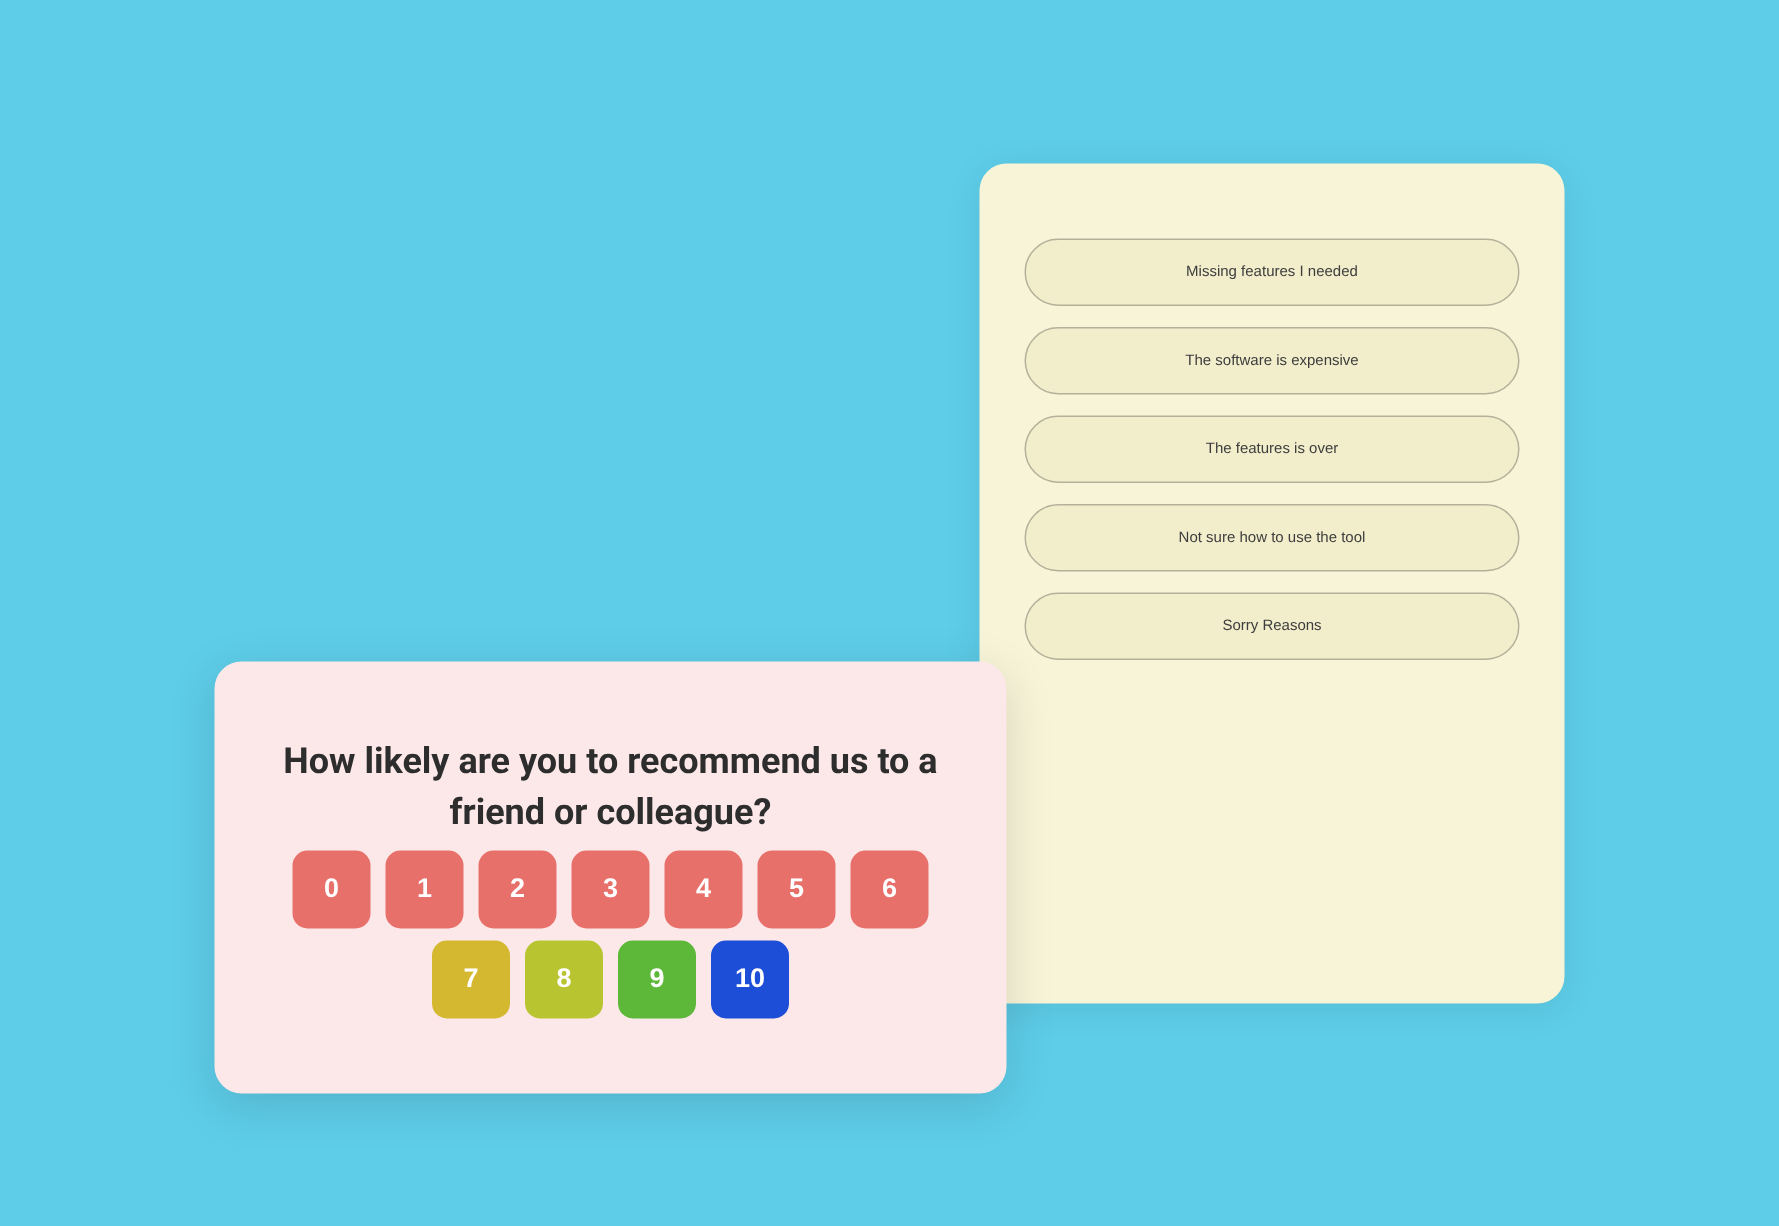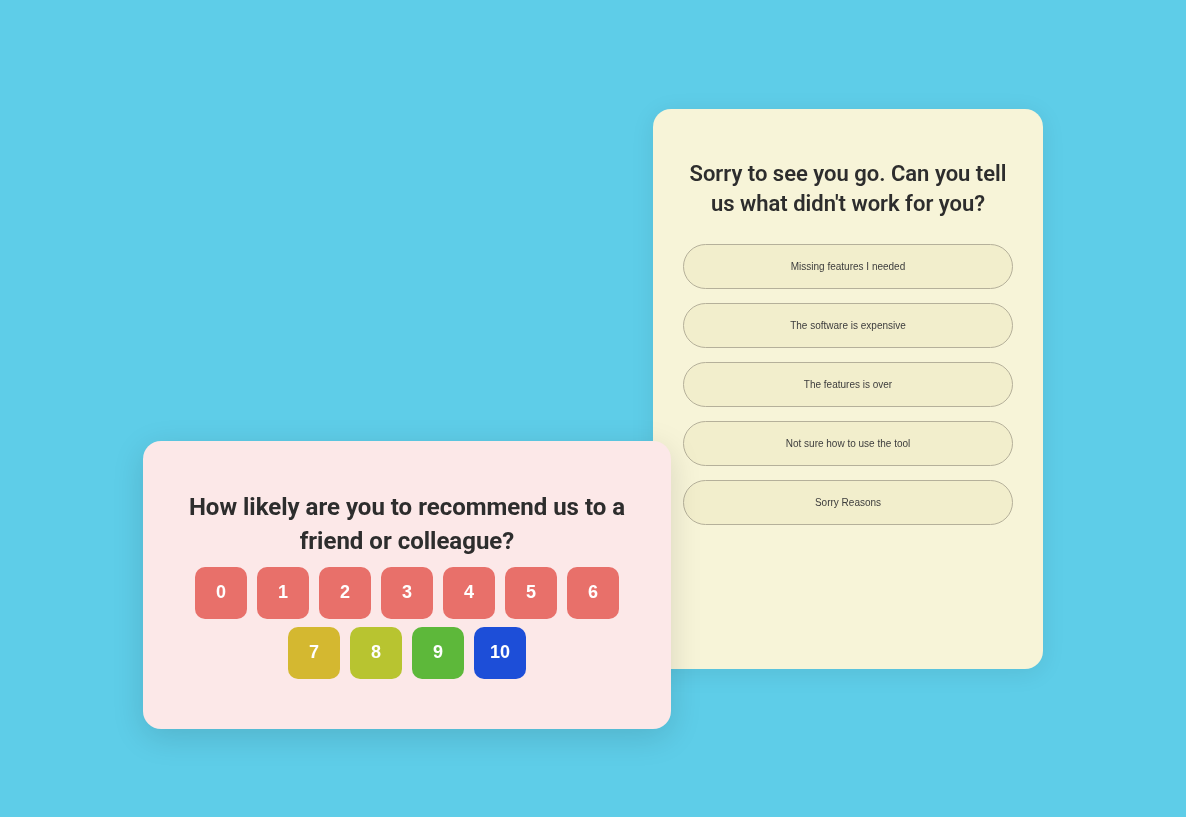--- a/index.html
+++ b/index.html
@@ -121,21 +121,20 @@
     .nps-green { background-color: #5db83a; }
 
     .nps-green-dark { background-color: #1d4ed8; }
   </style>
 </head>
 <body>
 
 <div class="scene">
 
   <div class="card-back">
-    <div class="card-back-title">Sorry to see you go. Can you tell us what didn't work for you?</div>
 
     <button class="option-btn">Missing features I needed</button>
     <button class="option-btn">The software is expensive</button>
     <button class="option-btn">The features is over</button>
     <button class="option-btn">Not sure how to use the tool</button>
     <button class="option-btn">Sorry Reasons</button>
   </div>
 
   <div class="card-front">
     <div class="card-front-title">How likely are you to recommend us to a friend or colleague?</div>

